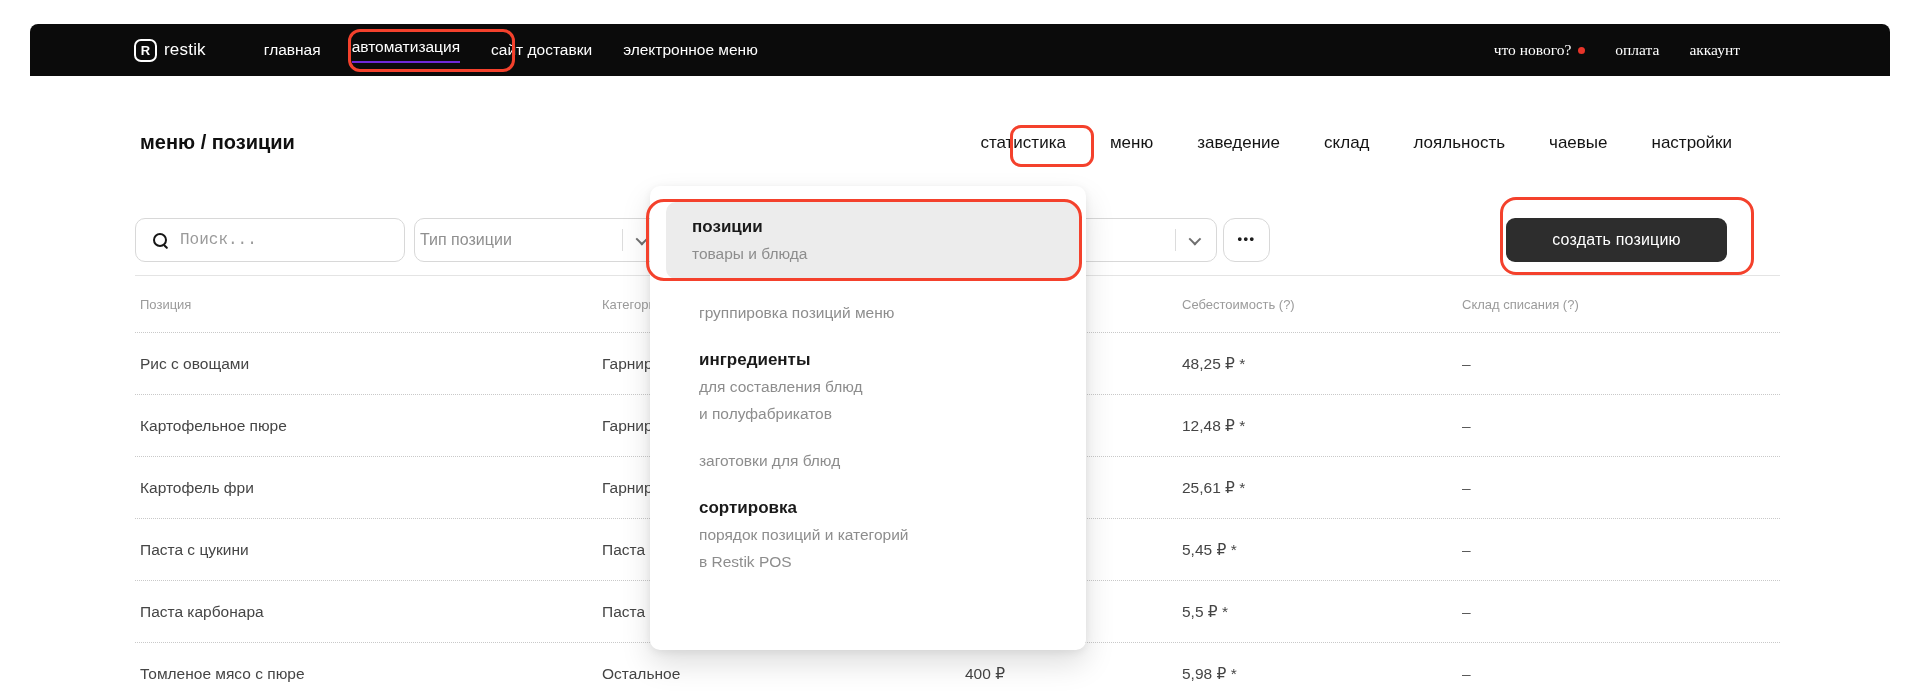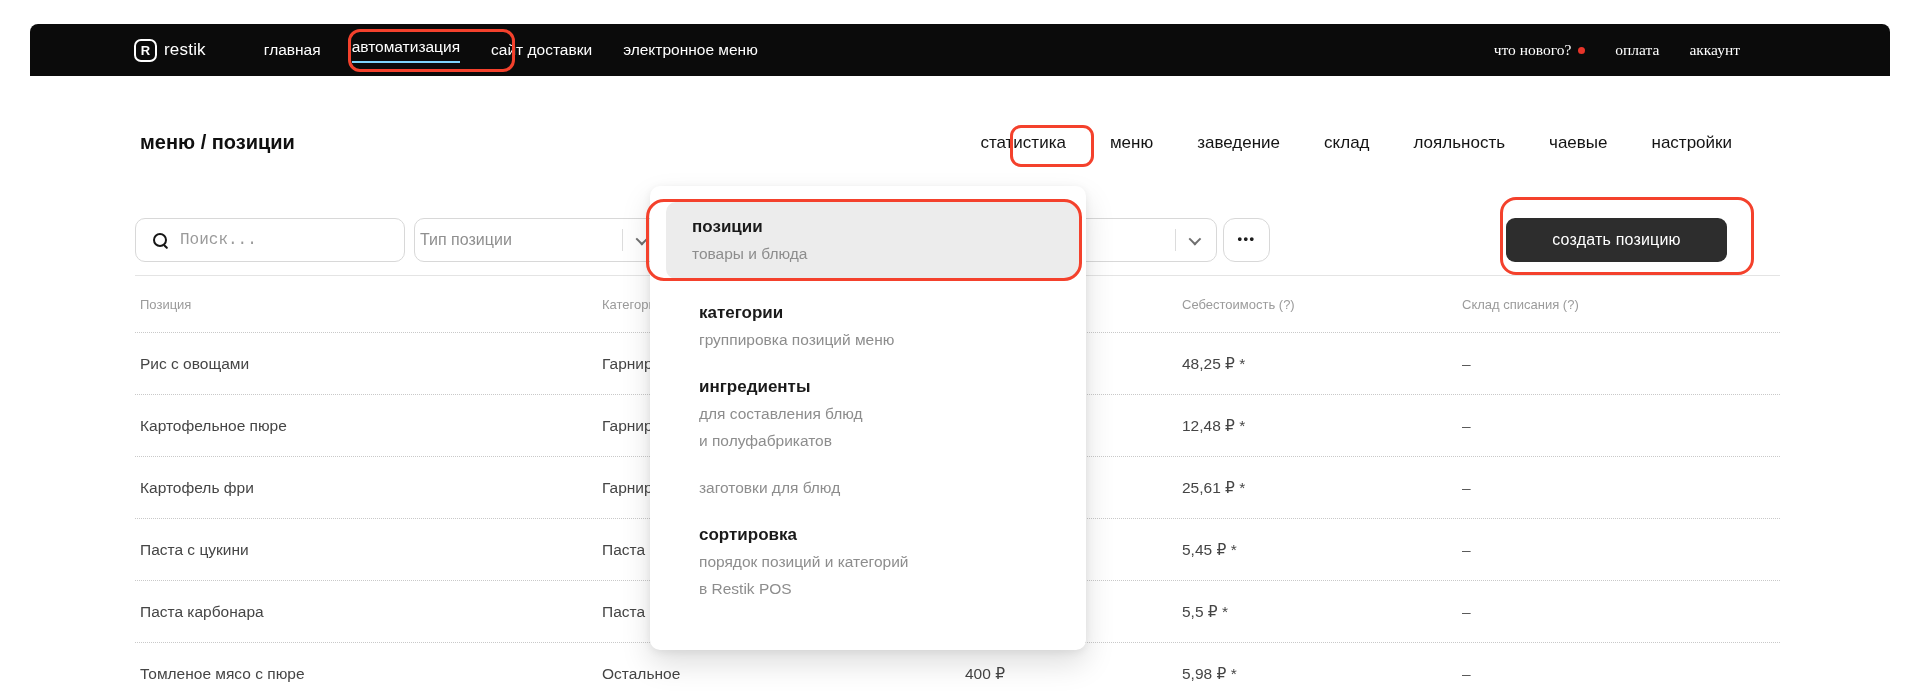--- a/index.html
+++ b/index.html
@@ -10,21 +10,21 @@
   
   .topbar { position:absolute; left:30px; right:30px; top:24px; height:52px;
     background:#0b0b0b; border-radius:8px 8px 0 0; display:flex; align-items:center;
     padding:0 150px 0 104px; z-index:10; }
   .logo { display:flex; align-items:center; gap:7px; margin-right:58px; }
   .logo-badge { width:23px; height:23px; border:2px solid #fff; border-radius:7px;
     color:#fff; font-weight:bold; font-size:13px; display:flex; align-items:center; justify-content:center; }
   .logo-text { color:#fff; font-weight:400; font-size:17px; letter-spacing:.2px; }
   .topnav { display:flex; align-items:center; gap:31px; }
   .topnav-item { color:#fff; font-size:15.5px; cursor:pointer; white-space:nowrap; }
-  .topnav-item.active span { display:inline-block; border-bottom:2px solid #7dd3fc; padding-bottom:5px; }
+  .topnav-item.active span { display:inline-block; border-bottom:2px solid #6d28d9; padding-bottom:5px; }
   .topbar-right { margin-left:auto; display:flex; align-items:center; gap:30px; }
   .topbar-right .topnav-item { display:flex; align-items:center;font-family:Liberation Serif, serif; }
   .news-dot { width:7px; height:7px; border-radius:50%; background:#e8352a; margin-left:7px; display:inline-block; }
 
   
   .page-title { position:absolute; left:140px; top:131px; font-size:20px; font-weight:700;
     color:#101010; z-index:2; }
   .subnav { position:absolute; right:188px; top:133px; display:flex; gap:44px; z-index:2; }
   .subnav-item { font-size:17px; color:#141414; cursor:pointer; white-space:nowrap; }
 
@@ -203,21 +203,20 @@
       <div class="td col-stock">–</div>
     </div>
   </div>
 
   <div class="menu-panel">
     <div class="m-item selected first">
       <div class="m-title">позиции</div>
       <div class="m-sub">товары и блюда</div>
     </div>
     <div class="m-item">
-      <div class="m-title">категории</div>
       <div class="m-sub">группировка позиций меню</div>
     </div>
     <div class="m-item">
       <div class="m-title">ингредиенты</div>
       <div class="m-sub">для составления блюд
 и полуфабрикатов</div>
     </div>
     <div class="m-item">
       <div class="m-sub">заготовки для блюд</div>
     </div>

